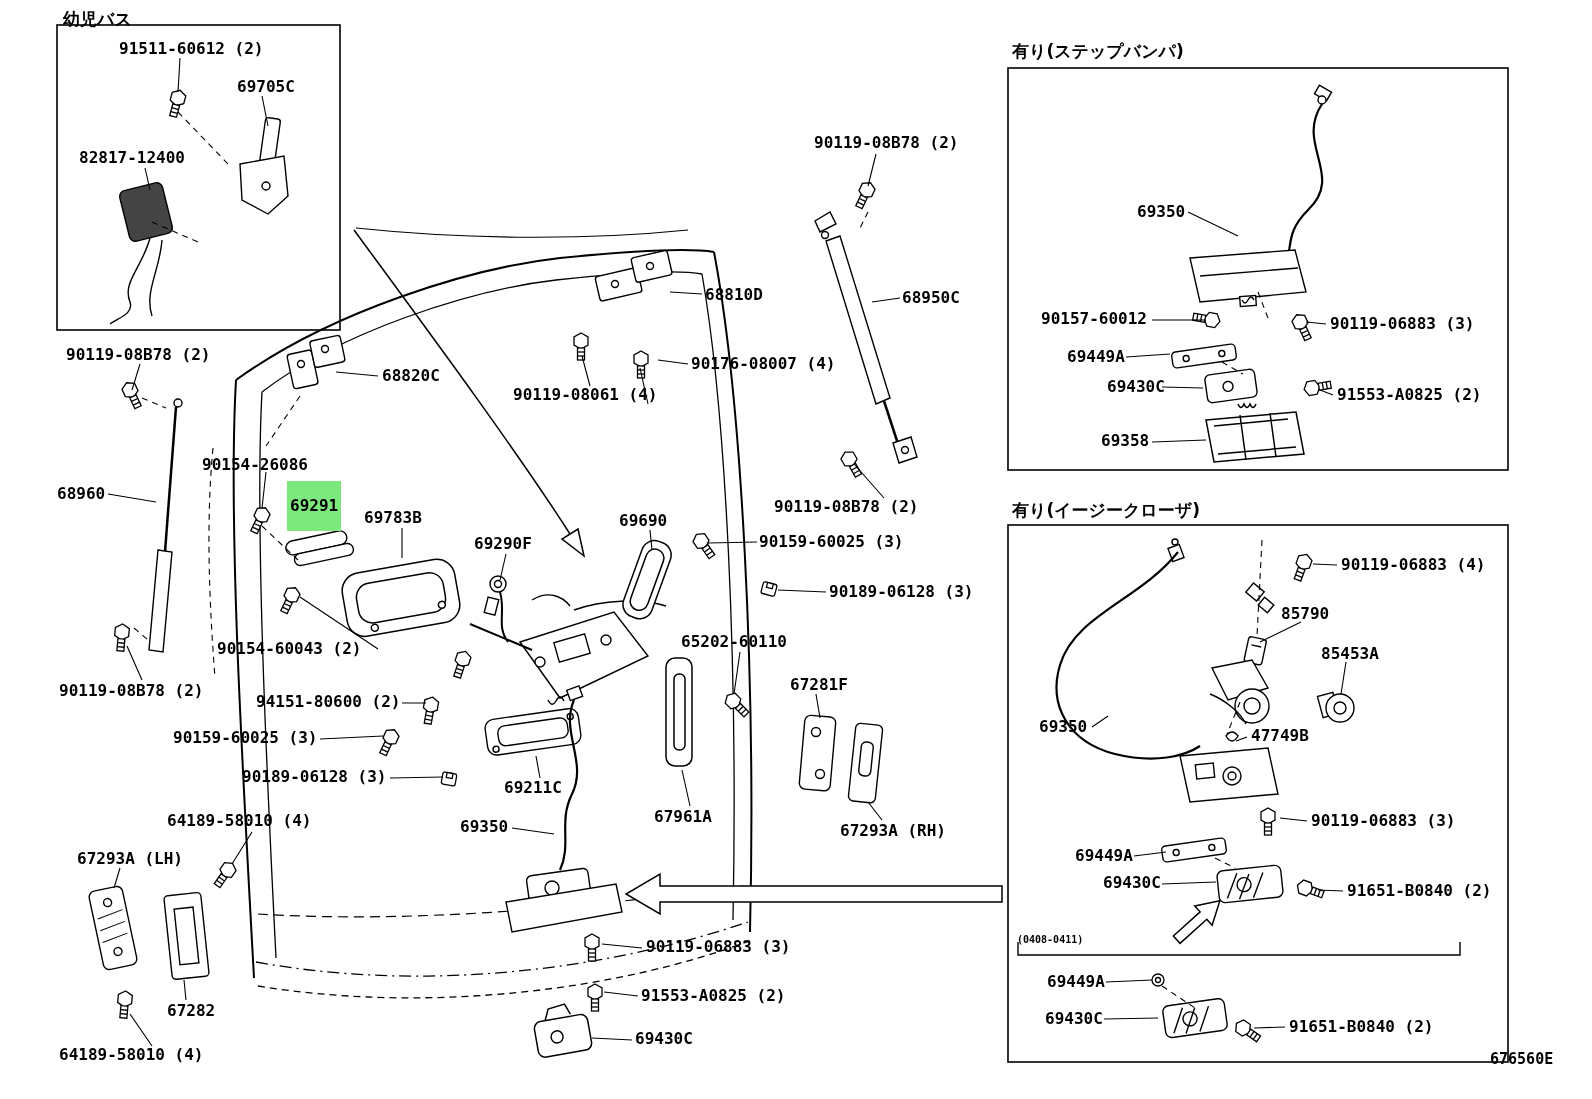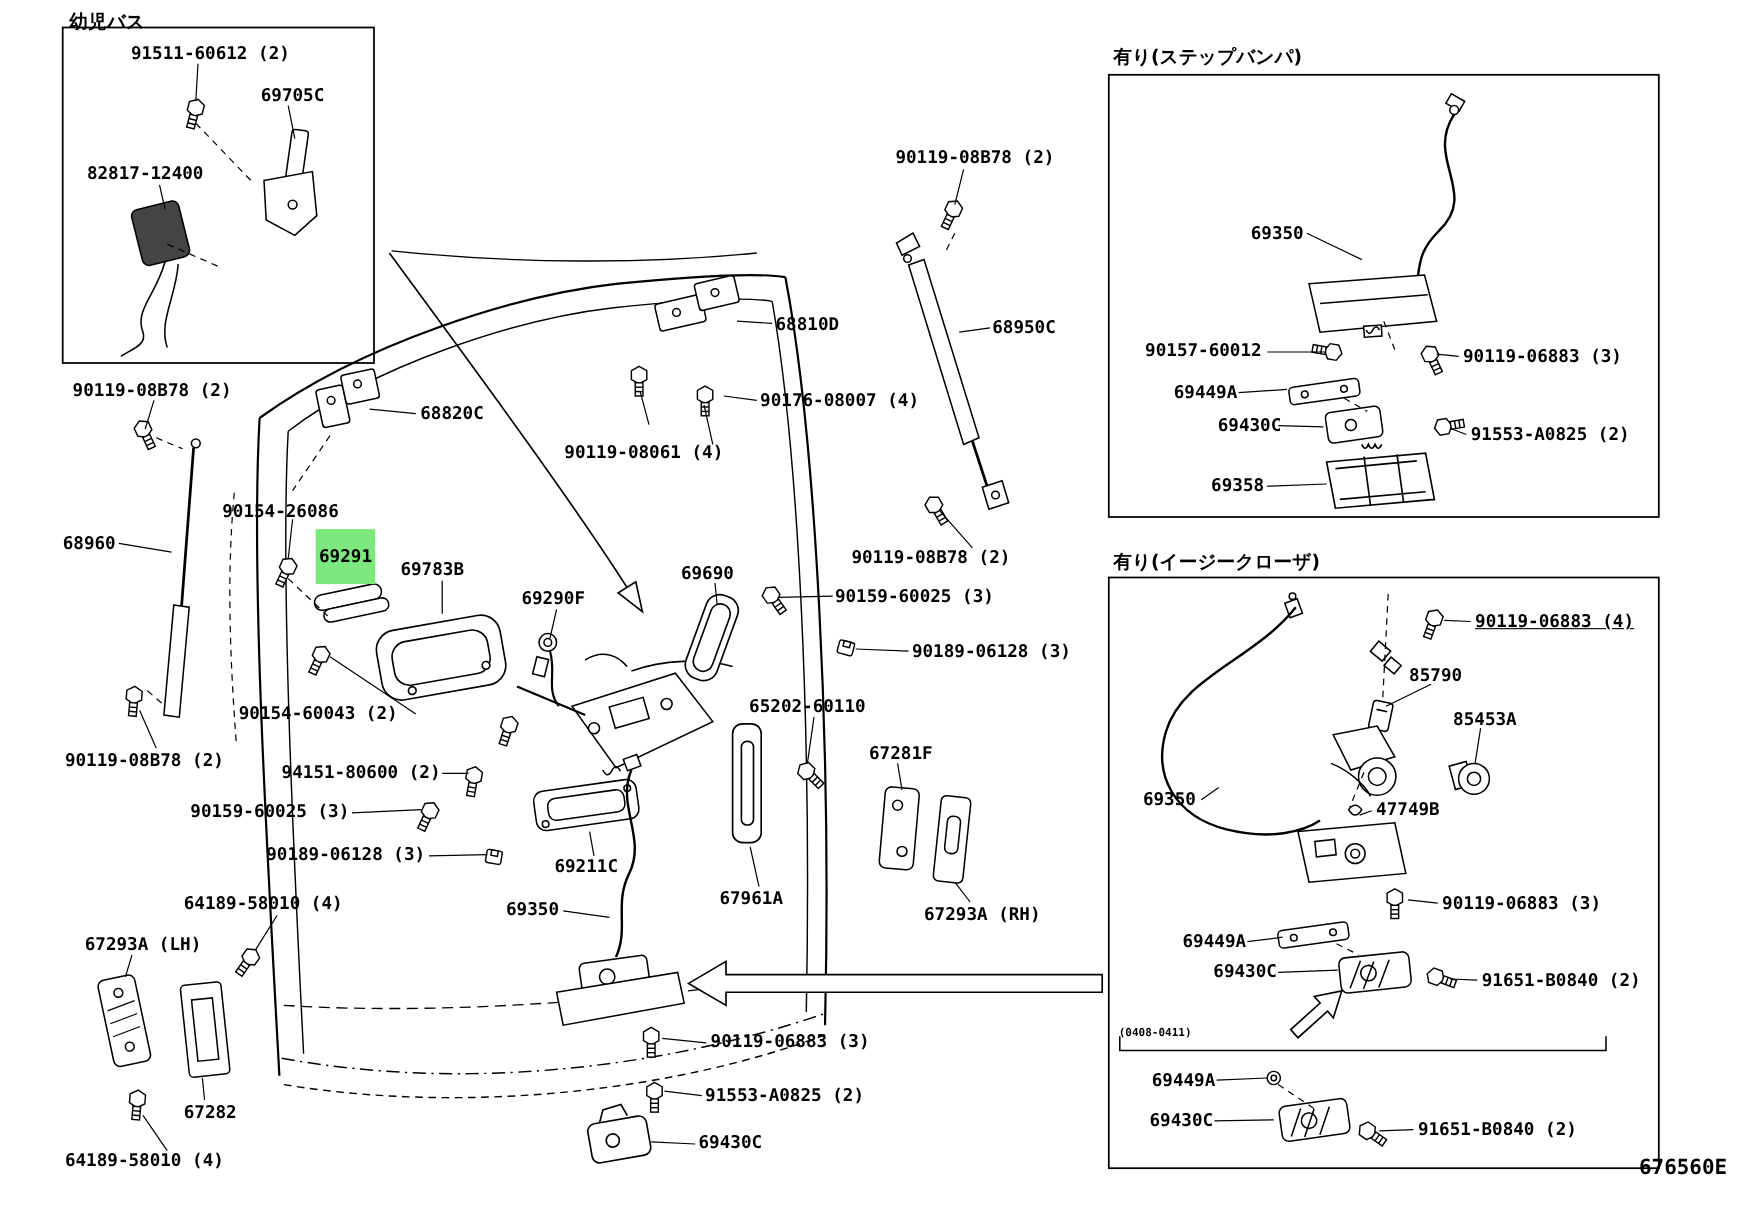--- a/index.html
+++ b/index.html
@@ -4,21 +4,21 @@
 <style>
   html,body{margin:0;padding:0;background:#fff;}
   #page{position:relative;width:1592px;height:1099px;background:#fff;overflow:hidden;
         font-family:"DejaVu Sans Mono","Liberation Mono",monospace;}
   #diagram-svg{position:absolute;left:0;top:0;}
   #label-layer{position:absolute;left:0;top:0;width:100%;height:100%;}
   .lbl{position:absolute;font:bold 16px "DejaVu Sans Mono","Liberation Mono",monospace;
        color:#000;white-space:nowrap;line-height:1.1;}
   .lbl.title{font:bold 17px "DejaVu Sans","Liberation Sans",sans-serif;}
   .lbl.note{font-size:10px;}
-  .lbl.code{font-size:19px;}
+  .lbl.code{font-size:15px;}
   .lbl.hl{background:var(--hl,#7de87d);padding:16px 3px;}
 </style>
 </head>
 <body>
 
 <div id="page">
 
 <svg id="diagram-svg" width="1592" height="1099" viewBox="0 0 1592 1099">
   <defs>
     <g id="bolt" fill="#fff" stroke="#000" stroke-width="1.3">
@@ -304,21 +304,21 @@
       <div class="lbl" style="left: 119px; top: 40px;">91511-60612 (2)</div>
       <div class="lbl" style="left: 237px; top: 78px;">69705C</div>
       <div class="lbl" style="left: 79px; top: 149px;">82817-12400</div>
       <div class="lbl" style="left: 66px; top: 346px;">90119-08B78 (2)</div>
       <div class="lbl" style="left: 57px; top: 485px;">68960</div>
       <div class="lbl" style="left: 382px; top: 367px;">68820C</div>
       <div class="lbl" style="left: 705px; top: 286px;">68810D</div>
       <div class="lbl" style="left: 814px; top: 134px;">90119-08B78 (2)</div>
       <div class="lbl" style="left: 902px; top: 289px;">68950C</div>
       <div class="lbl" style="left: 691px; top: 355px;">90176-08007 (4)</div>
-      <div class="lbl" style="left: 513px; top: 386px; margin-top: 16px;">90119-08061 (4)</div>
+      <div class="lbl" style="left: 513px; top: 386px;">90119-08061 (4)</div>
       <div class="lbl" style="left: 202px; top: 456px;">90154-26086</div>
       <div class="lbl hl" style="left: 287px; top: 481px;">69291</div>
       <div class="lbl" style="left: 364px; top: 509px;">69783B</div>
       <div class="lbl" style="left: 474px; top: 535px;">69290F</div>
       <div class="lbl" style="left: 619px; top: 512px;">69690</div>
       <div class="lbl" style="left: 774px; top: 498px;">90119-08B78 (2)</div>
       <div class="lbl" style="left: 759px; top: 533px;">90159-60025 (3)</div>
       <div class="lbl" style="left: 829px; top: 583px;">90189-06128 (3)</div>
       <div class="lbl" style="left: 681px; top: 633px;">65202-60110</div>
       <div class="lbl" style="left: 217px; top: 640px;">90154-60043 (2)</div>
@@ -340,21 +340,21 @@
       <div class="lbl" style="left: 635px; top: 1030px;">69430C</div>
       <div class="lbl title" style="left: 1012px; top: 40px;">有り(ステップバンパ)</div>
       <div class="lbl" style="left: 1137px; top: 203px;">69350</div>
       <div class="lbl" style="left: 1041px; top: 310px;">90157-60012</div>
       <div class="lbl" style="left: 1330px; top: 315px;">90119-06883 (3)</div>
       <div class="lbl" style="left: 1067px; top: 348px;">69449A</div>
       <div class="lbl" style="left: 1107px; top: 378px;">69430C</div>
       <div class="lbl" style="left: 1337px; top: 386px;">91553-A0825 (2)</div>
       <div class="lbl" style="left: 1101px; top: 432px;">69358</div>
       <div class="lbl title" style="left: 1012px; top: 499px;">有り(イージークローザ)</div>
-      <div class="lbl" style="left: 1341px; top: 556px; text-decoration: underline;">90119-06883 (4)</div>
+      <div class="lbl" style="left: 1341px; top: 556px;">90119-06883 (4)</div>
       <div class="lbl" style="left: 1281px; top: 605px;">85790</div>
       <div class="lbl" style="left: 1321px; top: 645px;">85453A</div>
       <div class="lbl" style="left: 1039px; top: 718px;">69350</div>
       <div class="lbl" style="left: 1251px; top: 727px;">47749B</div>
       <div class="lbl" style="left: 1311px; top: 812px;">90119-06883 (3)</div>
       <div class="lbl" style="left: 1075px; top: 847px;">69449A</div>
       <div class="lbl" style="left: 1103px; top: 874px;">69430C</div>
       <div class="lbl" style="left: 1347px; top: 882px;">91651-B0840 (2)</div>
       <div class="lbl note" style="left: 1017px; top: 934px;">(0408-0411)</div>
       <div class="lbl" style="left: 1047px; top: 973px;">69449A</div>

